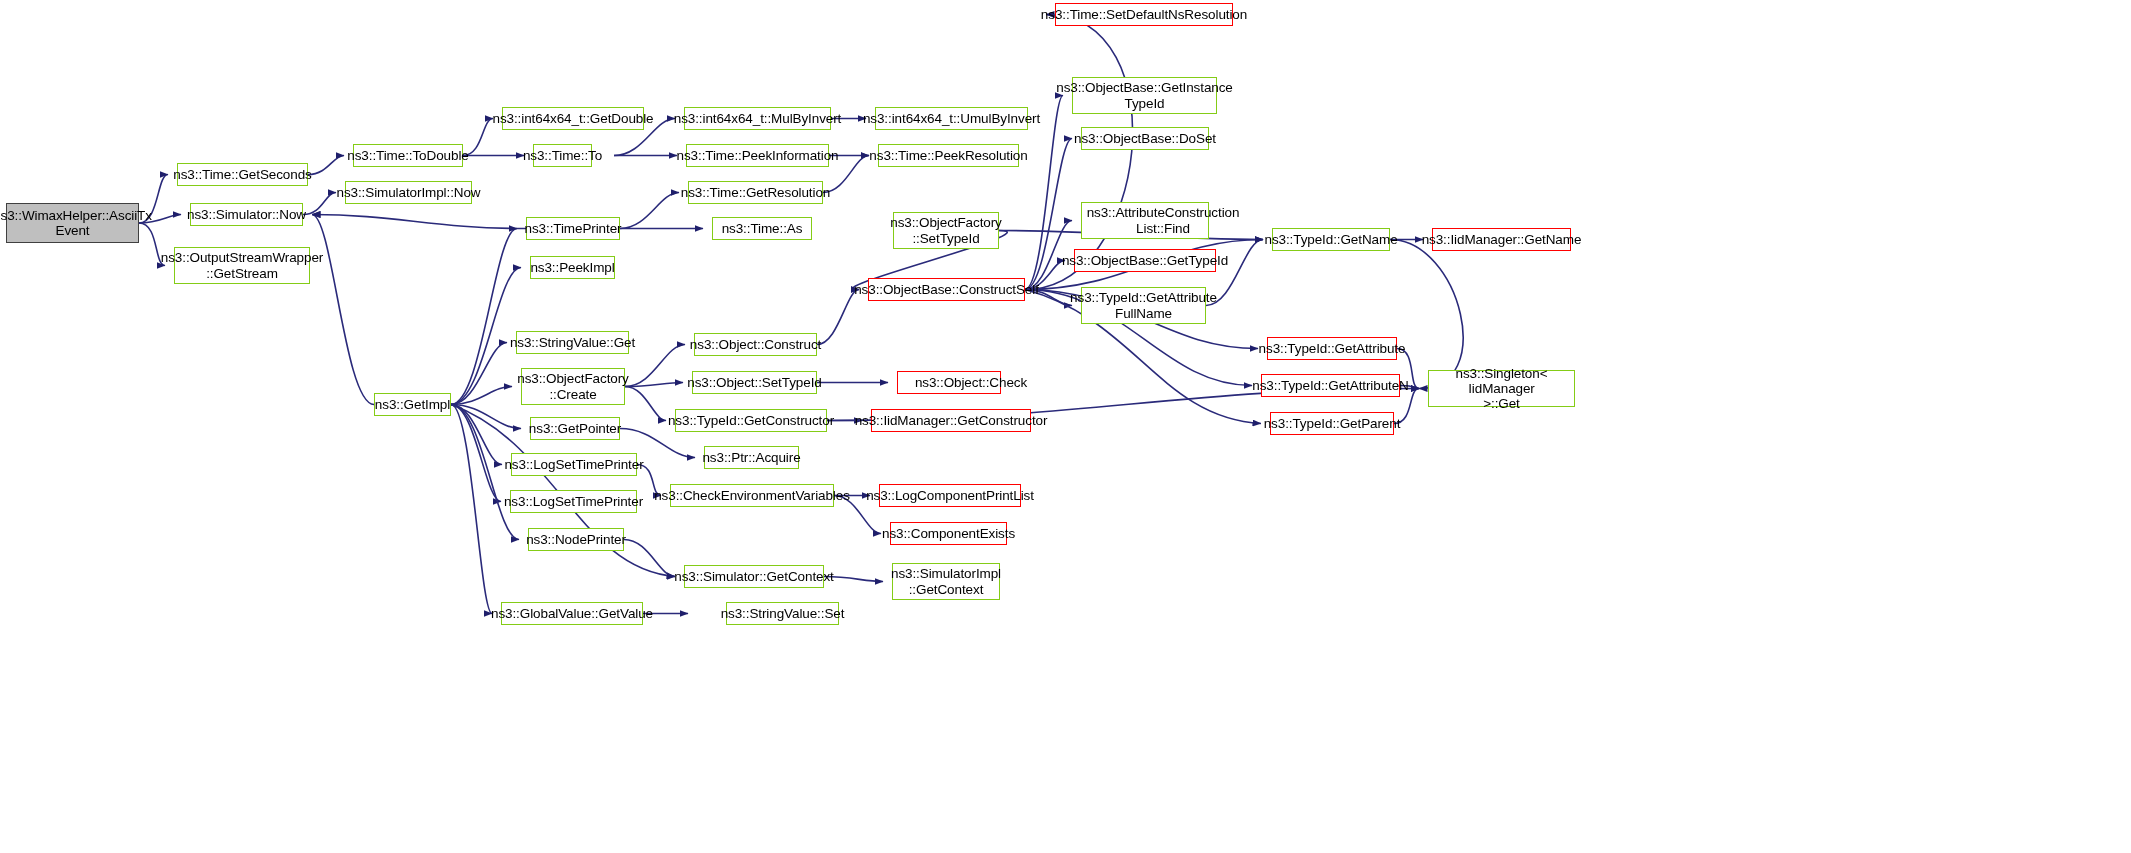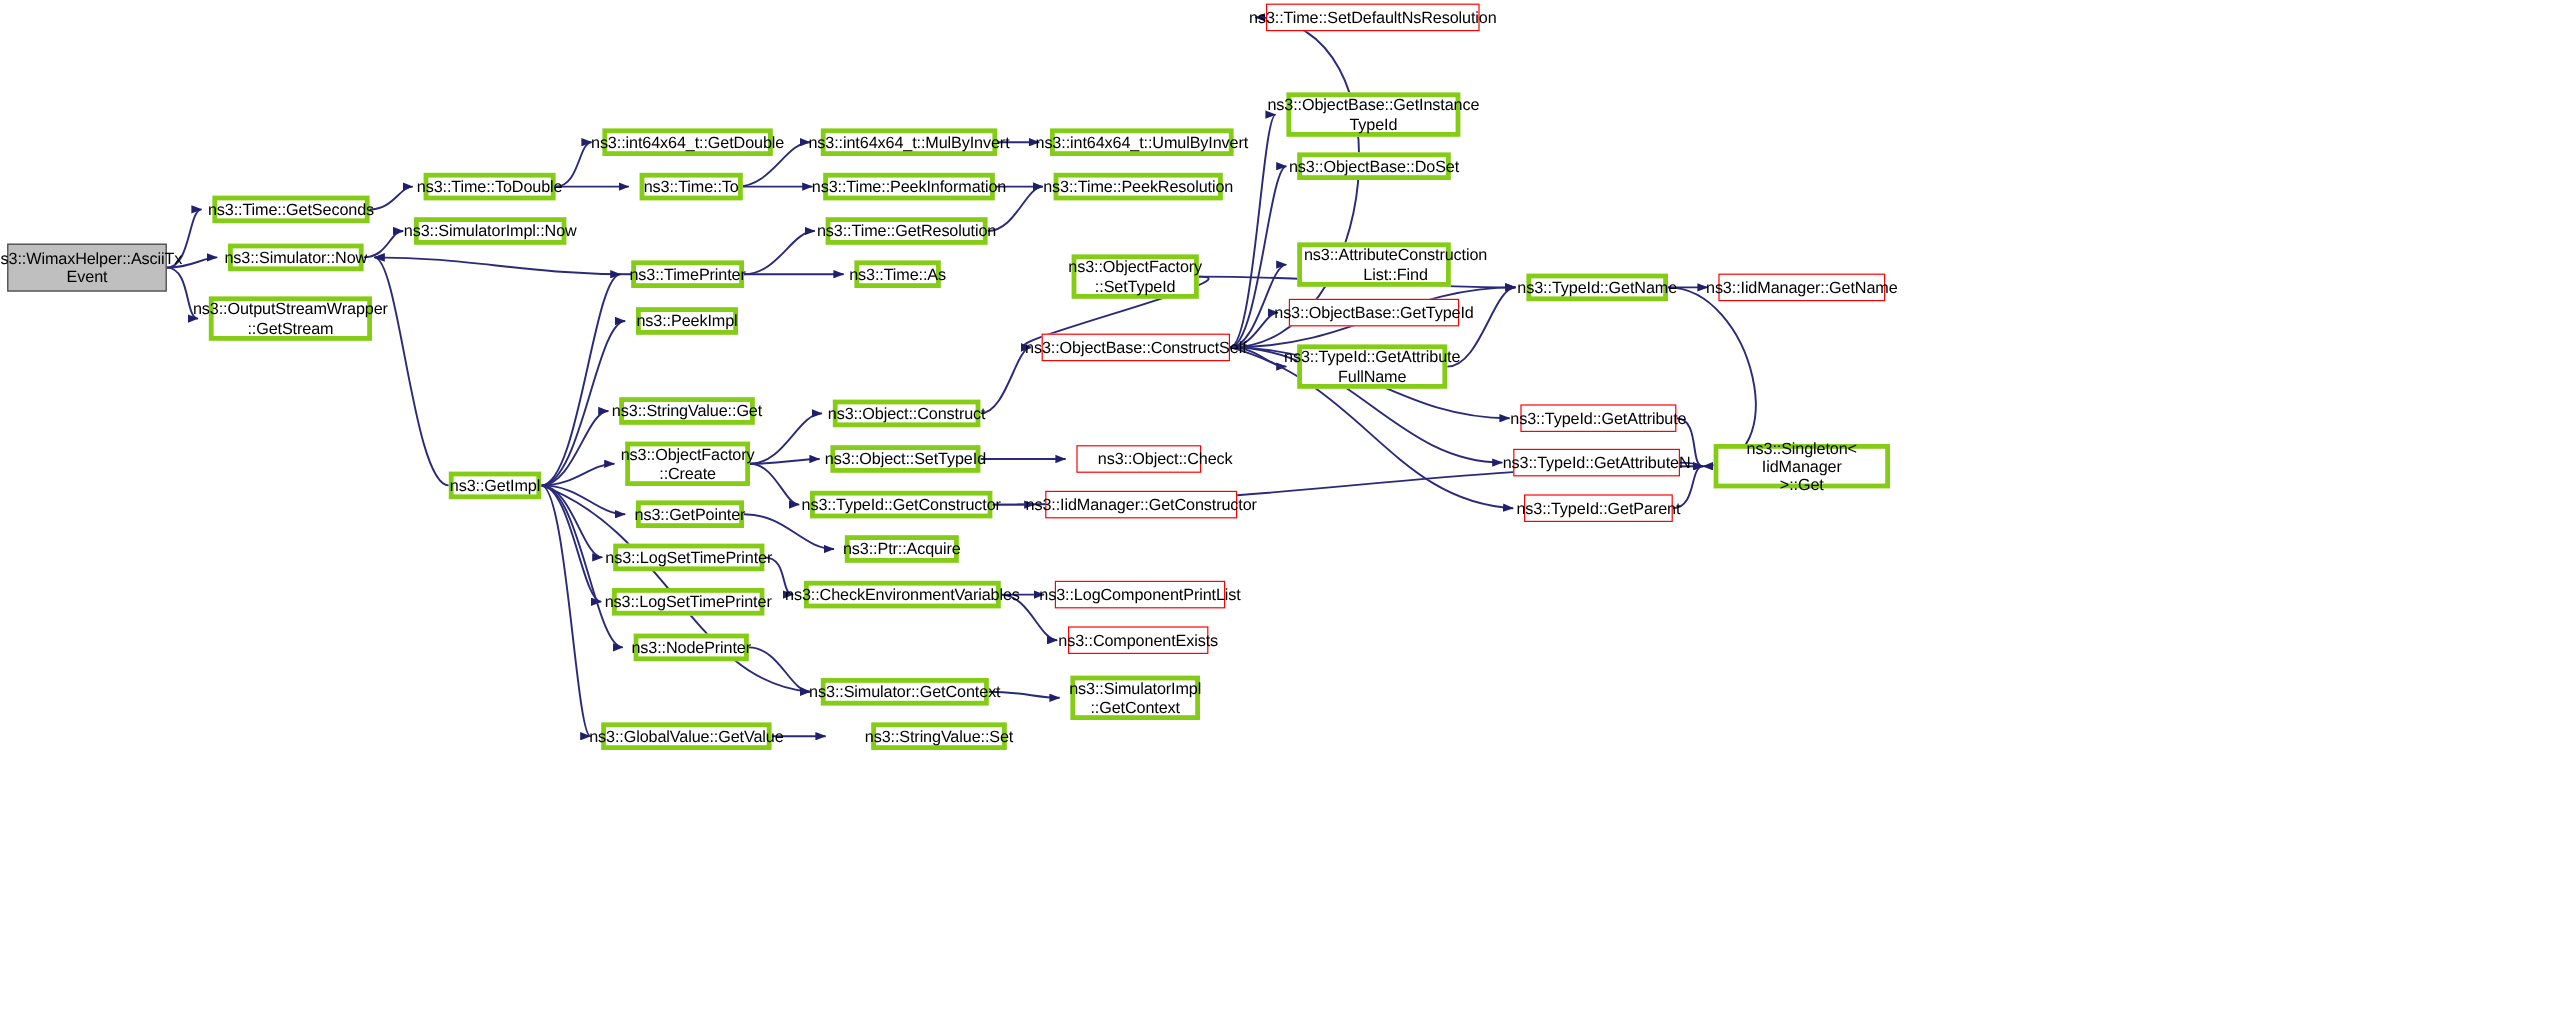--- a/index.html
+++ b/index.html
@@ -1,20 +1,20 @@
 <!DOCTYPE html>
 <html><head>
 <meta charset="utf-8">
 <style>
   html,body{margin:0;padding:0;background:#ffffff;}
   body{font-family:"Liberation Sans", sans-serif;}
   #canvas{position:relative;width:2131px;height:853px;background:#ffffff;overflow:hidden;}
   svg.edges{position:absolute;left:0;top:0;width:2131px;height:853px;pointer-events:none;}
   .node{position:absolute;box-sizing:border-box;display:flex;align-items:center;justify-content:center;
-        text-align:center;line-height:1.12;background:#ffffff;border:4px solid #84cc16;
+        text-align:center;line-height:1.12;background:#ffffff;border:1px solid #84cc16;
         font-size:13.5px;color:#000000;letter-spacing:-0.1px;white-space:pre-line;}
   .node.red{border:1px solid #ff0000;}
   .node.root{background:#bfbfbf;border:1px solid #404040;}
   .edge{fill:none;stroke:#2a2a7a;stroke-width:1.6;}
   .ahead{fill:#1f1f6b;stroke:none;}
 </style>
 </head>
 <body>
 
 <div id="canvas">
@@ -90,25 +90,25 @@
 Event</div>
       <div class="node" style="left: 177px; top: 163px; width: 131px; height: 23px;">ns3::Time::GetSeconds</div>
       <div class="node" style="left: 190px; top: 203px; width: 113px; height: 23px;">ns3::Simulator::Now</div>
       <div class="node" style="left: 174px; top: 247px; width: 136px; height: 37px;">ns3::OutputStreamWrapper
 ::GetStream</div>
       <div class="node" style="left: 353px; top: 144px; width: 110px; height: 23px;">ns3::Time::ToDouble</div>
       <div class="node" style="left: 345px; top: 181px; width: 127px; height: 23px;">ns3::SimulatorImpl::Now</div>
       <div class="node" style="left: 526px; top: 217px; width: 94px; height: 23px;">ns3::TimePrinter</div>
       <div class="node" style="left: 530px; top: 256px; width: 85px; height: 23px;">ns3::PeekImpl</div>
       <div class="node" style="left: 502px; top: 107px; width: 142px; height: 23px;">ns3::int64x64_t::GetDouble</div>
-      <div class="node" style="left: 533px; top: 144px; width: 86px; height: 23px;">ns3::Time::To</div>
+      <div class="node" style="left: 533px; top: 144px; width: 59px; height: 23px;">ns3::Time::To</div>
       <div class="node" style="left: 684px; top: 107px; width: 147px; height: 23px;">ns3::int64x64_t::MulByInvert</div>
       <div class="node" style="left: 686px; top: 144px; width: 143px; height: 23px;">ns3::Time::PeekInformation</div>
       <div class="node" style="left: 688px; top: 181px; width: 135px; height: 23px;">ns3::Time::GetResolution</div>
-      <div class="node" style="left: 712px; top: 217px; width: 72px; height: 23px;">ns3::Time::As</div>
+      <div class="node" style="left: 712px; top: 217px; width: 100px; height: 23px;">ns3::Time::As</div>
       <div class="node" style="left: 875px; top: 107px; width: 153px; height: 23px;">ns3::int64x64_t::UmulByInvert</div>
       <div class="node" style="left: 878px; top: 144px; width: 141px; height: 23px;">ns3::Time::PeekResolution</div>
       <div class="node" style="left: 893px; top: 212px; width: 106px; height: 37px;">ns3::ObjectFactory
 ::SetTypeId</div>
       <div class="node" style="left: 374px; top: 393px; width: 77px; height: 23px;">ns3::GetImpl</div>
       <div class="node" style="left: 516px; top: 331px; width: 113px; height: 23px;">ns3::StringValue::Get</div>
       <div class="node" style="left: 521px; top: 368px; width: 104px; height: 37px;">ns3::ObjectFactory
 ::Create</div>
       <div class="node" style="left: 530px; top: 417px; width: 90px; height: 23px;">ns3::GetPointer</div>
       <div class="node" style="left: 511px; top: 453px; width: 126px; height: 23px;">ns3::LogSetTimePrinter</div>

